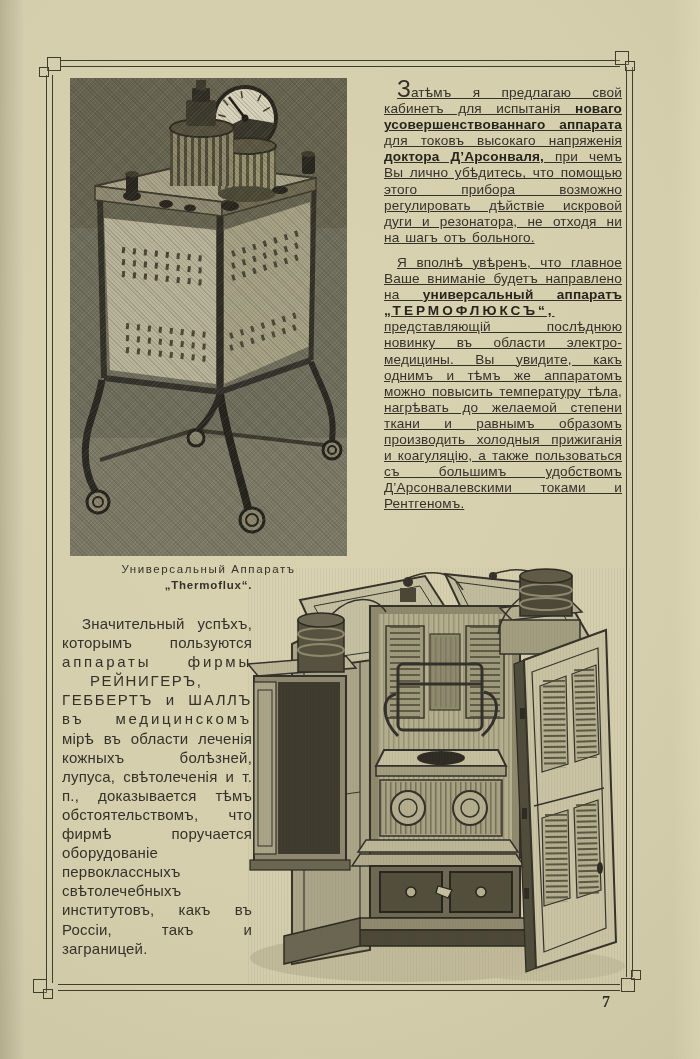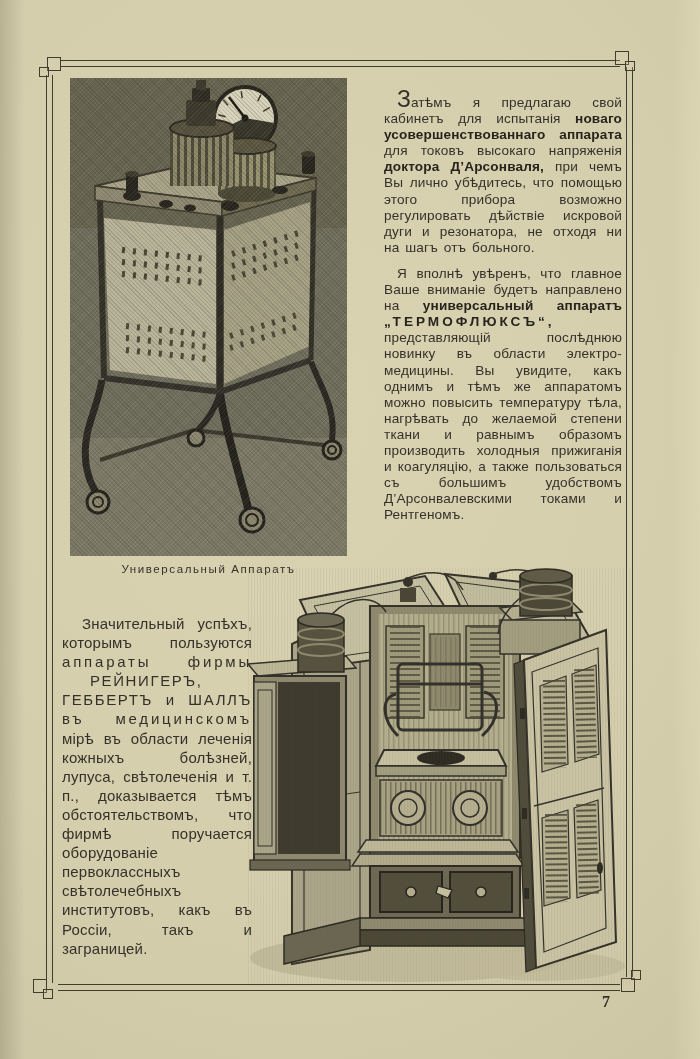--- a/index.html
+++ b/index.html
@@ -21,21 +21,21 @@
   .photo .grain{position:absolute;inset:0;pointer-events:none;opacity:.55;
     background-image:
       repeating-linear-gradient(45deg, rgba(35,33,24,.28) 0 1px, rgba(0,0,0,0) 1px 3px),
       repeating-linear-gradient(-45deg, rgba(238,233,206,.14) 0 1px, rgba(0,0,0,0) 1px 3px);}
   .caption{position:absolute;left:70px;top:561px;width:277px;text-align:center;line-height:16px;}
   .caption .l1{font-size:11.5px;letter-spacing:1.6px;}
   .caption .l2{font-size:11.5px;font-weight:700;letter-spacing:.8px;}
   
   .rcol{position:absolute;left:384px;top:84px;width:238px;font-size:13.6px;line-height:16.1px;
         text-align:justify;word-spacing:2px;letter-spacing:.15px;}
-  .rcol p{margin:10px 0 9px 0;text-indent:13px;}
+  .rcol p{margin:0 0 9px 0;text-indent:13px;text-decoration:underline;}
   .rcol p:last-child{margin-bottom:0;}
   .rcol .b{font-weight:700;color:#27241d;}
   .rcol .name{font-weight:700;letter-spacing:3px;color:#27241d;}
   .drop{font-size:23px;line-height:10px;letter-spacing:0;}
   .lcol{position:absolute;left:62px;top:614px;width:190px;font-size:15px;line-height:19.1px;
         text-align:justify;word-spacing:1.5px;letter-spacing:.2px;text-indent:20px;}
   .lcol .sp{letter-spacing:2.8px;margin-top:37px;}
   .lcol .caps{letter-spacing:1.6px;margin-left:28px;}
   
   .engraving{position:absolute;left:248px;top:568px;width:382px;height:418px;}
@@ -150,20 +150,21 @@
         <ellipse cx="210" cy="112" rx="8" ry="4"></ellipse>
           <ellipse cx="160" cy="128" rx="9" ry="5"></ellipse>
         <ellipse cx="62" cy="96" rx="7" ry="3" fill="#3d3a2c"></ellipse>
       </g>
     </svg>
     <div class="grain"></div>
   </figure>
 
   <div class="caption">
     <div class="l1">Универсальный Аппаратъ</div>
+    <div class="l2">„Thermoflux“.</div>
   </div>
 
   <div class="rcol">
     <p><span class="drop">З</span><span>атѣмъ я предлагаю свой кабинетъ для испытанія </span><span class="b">новаго усовершенствованнаго аппарата</span><span> для токовъ высокаго напряженія </span><span class="b">доктора Д’Арсонваля,</span><span> при чемъ Вы лично убѣдитесь, что помощью этого прибора возможно регулировать дѣйствіе искровой дуги и резонатора, не отходя ни на шагъ отъ больного.</span></p>
     <p><span>Я вполнѣ увѣренъ, что главное Ваше вниманіе будетъ направлено на </span><span class="b">универсальный аппаратъ </span><span class="name">„ТЕРМОФЛЮКСЪ“,</span><span> представляющій послѣднюю новинку въ области электро-медицины. Вы увидите, какъ однимъ и тѣмъ же аппаратомъ можно повысить температуру тѣла, нагрѣвать до желаемой степени ткани и равнымъ образомъ производить холодныя прижиганія и коагуляцію, а также пользоваться съ большимъ удобствомъ Д’Арсонвалевскими токами и Рентгеномъ.</span></p>
   </div>
 
   <div class="lcol"><span>Значительный успѣхъ, которымъ пользуются </span><span class="sp">аппараты фирмы </span><span class="caps">РЕЙНИГЕРЪ, ГЕББЕРТЪ и ШАЛЛЪ </span><span class="sp">въ медицинскомъ </span><span>мірѣ въ области леченія кожныхъ болѣзней, лупуса, свѣтолеченія и т. п., доказывается тѣмъ обстоятельствомъ, что фирмѣ поручается оборудованіе первоклассныхъ свѣтолечебныхъ институтовъ, какъ въ Россіи, такъ и заграницей.</span></div>
 
   <figure class="engraving" style="margin:0">

